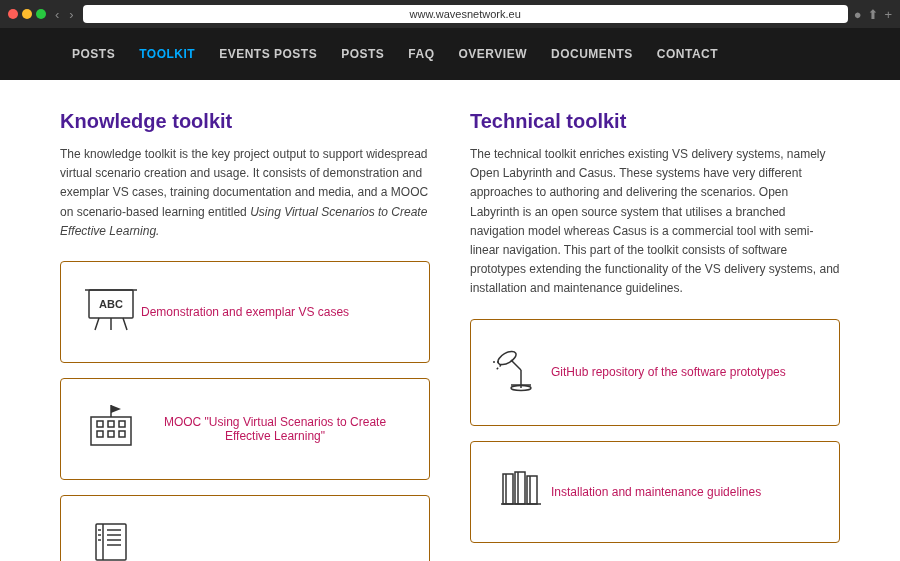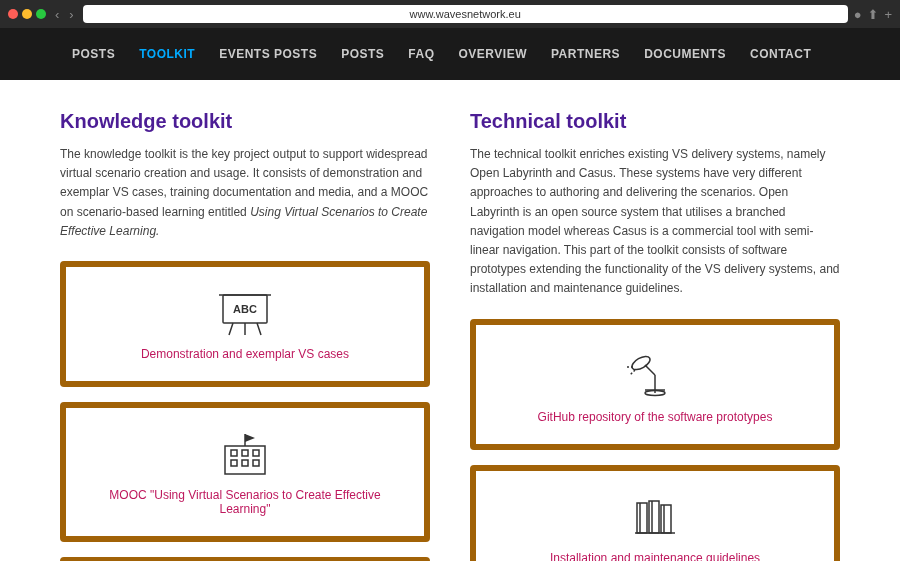--- a/index.html
+++ b/index.html
@@ -79,26 +79,26 @@
       font-size: 12px;
       line-height: 1.6;
       color: #444;
       margin-bottom: 20px;
     }
 
     .description em { font-style: italic; }
 
     
     .card {
-      border: 6px solid #a16207;
+      border: 1px solid #a16207;
       border-radius: 4px;
       padding: 20px;
       margin-bottom: 15px;
       display: flex;
-      flex-direction: column;
+      flex-direction: row;
       align-items: center;
       text-align: center;
       cursor: pointer;
     }
 
     .card-icon {
       margin-bottom: 10px;
       display: flex;
       align-items: center;
       justify-content: center;
@@ -137,21 +137,20 @@
   </div>
 </div>
 
 <nav>
   <a>POSTS</a>
   <a class="active">TOOLKIT</a>
   <a>EVENTS POSTS</a>
   <a>POSTS</a>
   <a>FAQ</a>
   <a>OVERVIEW</a>
-  <a>PARTNERS</a>
   <a>DOCUMENTS</a>
   <a>CONTACT</a>
 </nav>
 
 <div class="main-content">
 
   <div class="column">
     <h2>Knowledge toolkit</h2>
     <p class="description">
       <span>The knowledge toolkit is the key project output to support widespread virtual scenario creation and usage. It consists of demonstration and exemplar VS cases, training documentation and media, and a MOOC on scenario-based learning entitled </span><em>Using Virtual Scenarios to Create Effective Learning.</em>

